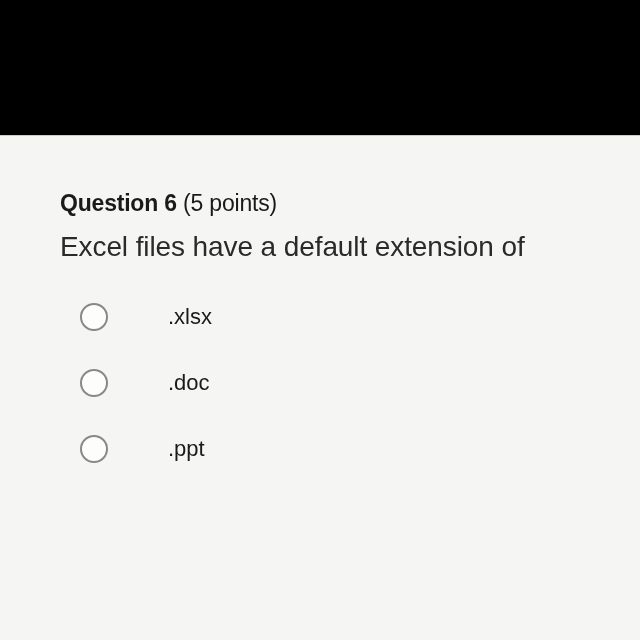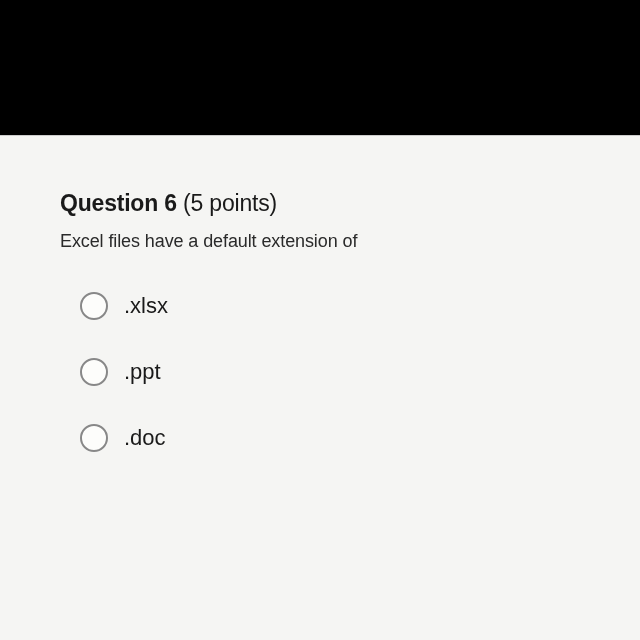--- a/index.html
+++ b/index.html
@@ -31,34 +31,35 @@
       margin-bottom: 14px;
       letter-spacing: -0.2px;
     }
     .question-header .q-label {
       font-weight: 700;
     }
     .question-header .q-points {
       font-weight: 400;
     }
     .question-text {
-      font-size: 18px;
+      font-size: 28px;
       color: #2a2a2a;
       margin-bottom: 40px;
       font-weight: 400;
       letter-spacing: -0.1px;
     }
     .options {
       padding-left: 20px;
     }
     .option-row {
       display: flex;
       align-items: center;
       margin-bottom: 38px;
       cursor: pointer;
+      gap: 44px;
     }
     .radio {
       width: 28px;
       height: 28px;
       border: 2px solid #888;
       border-radius: 50%;
       background: #fdfdfb;
       flex-shrink: 0;
       margin-right: 16px;
     }
@@ -79,20 +80,20 @@
   </div>
   <div class="question-text">Excel files have a default extension of</div>
 
   <div class="options">
     <div class="option-row">
       <div class="radio"></div>
       <div class="option-label">.xlsx</div>
     </div>
     <div class="option-row">
       <div class="radio"></div>
-      <div class="option-label">.ppt</div>
+      <div class="option-label">.doc</div>
     </div>
     <div class="option-row">
       <div class="radio"></div>
-      <div class="option-label">.doc</div>
+      <div class="option-label">.ppt</div>
     </div>
   </div>
 </div>
 
 </body></html>

